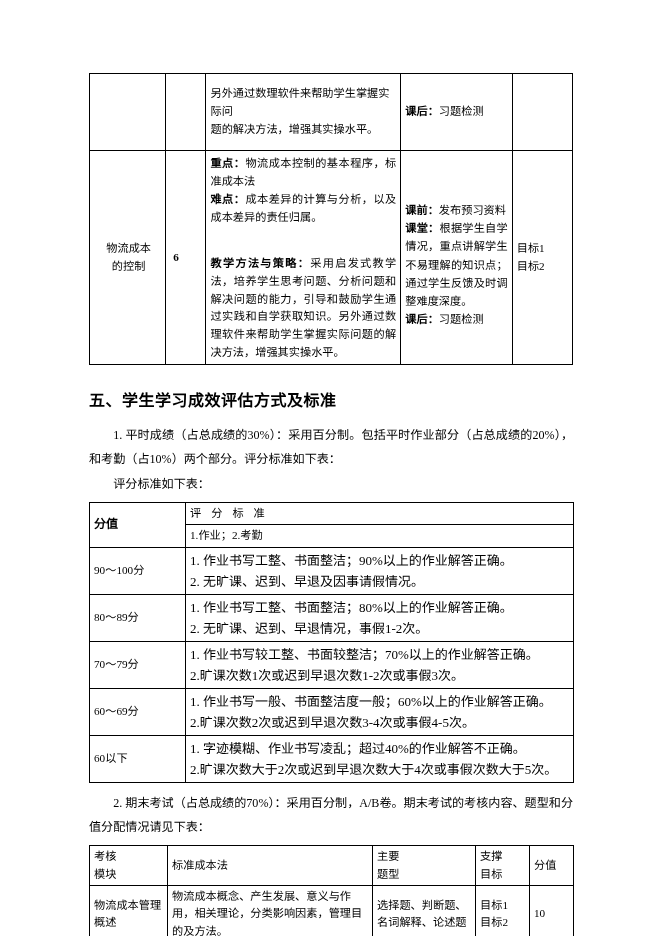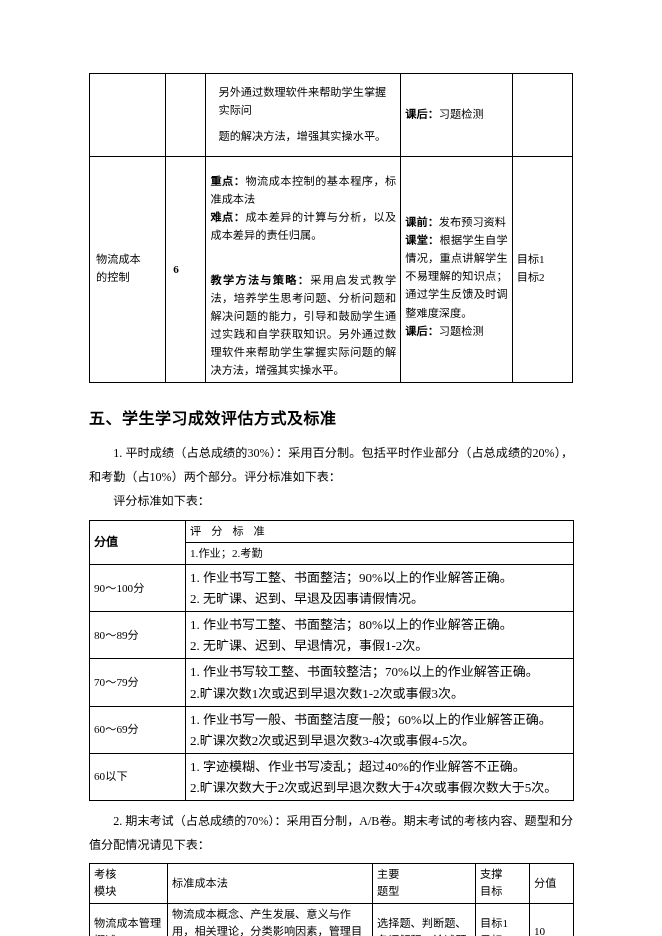--- a/index.html
+++ b/index.html
@@ -54,21 +54,21 @@
   .b { font-weight: bold; }
 
   
   .plan-c1 { width: 76px; }
   .plan-c2 { width: 40px; }
   .plan-c3 { width: 194px; }
   .plan-c4 { width: 111px; }
   .plan-c5 { width: 60px; }
 
   .plan-body p {
-    margin: 8px;
+    margin: 0;
     text-indent: 0;
     font-size: 11.2px;
     line-height: 1.6;
   }
   .plan-meth p {
     margin: 0;
     font-size: 11.2px;
     line-height: 1.6;
   }
 
@@ -168,24 +168,24 @@
         </td>
         <td class="cell-top">
           <p style="margin:0;line-height:1.6;">
             <span class="b">课后：</span><span>习题检测</span>
           </p>
         </td>
         <td class="cell-center cell-mid"></td>
       </tr>
 
       <tr>
-        <td class="cell-mid" style="text-align:left;padding-left:6px;white-space:pre-line;line-height:1.6;">物流成本
+        <td class="cell-mid" style="text-align:center;padding-left:6px;white-space:pre-line;line-height:1.6;">物流成本
 的控制</td>
         <td class="cell-mid" style="text-align:left;padding-left:7px;font-weight:bold;">6</td>
-        <td class="cell-top plan-meth" style="padding-top:16px;">
+        <td class="cell-top plan-meth" style="padding-top:4px;">
           <p style="text-align:justify;text-justify:inter-ideograph;"><span class="b">重点：</span><span>物流成本控制的基本程序，标准成本法</span></p>
           <p style="text-align:justify;text-justify:inter-ideograph;"><span class="b">难点：</span><span>成本差异的计算与分析，以及成本差异的责任归属。</span></p>
           <p style="text-align:justify;text-justify:inter-ideograph;margin-top:28px;"><span class="b">教学方法与策略：</span><span>采用启发式教学法，培养学生思考问题、分析问题和解决问题的能力，引导和鼓励学生通过实践和自学获取知识。另外通过数理软件来帮助学生掌握实际问题的解决方法，增强其实操水平。</span></p>
         </td>
         <td class="cell-mid" style="padding-top:16px;">
           <p style="margin:0;line-height:1.62;text-align:justify;text-justify:inter-ideograph;"><span class="b">课前：</span><span>发布预习资料</span></p>
           <p style="margin:0;line-height:1.62;text-align:justify;text-justify:inter-ideograph;"><span class="b">课堂：</span><span>根据学生自学情况，重点讲解学生不易理解的知识点；通过学生反馈及时调整难度深度。</span></p>
           <p style="margin:0;line-height:1.62;"><span class="b">课后：</span><span>习题检测</span></p>
         </td>
         <td class="cell-center cell-mid" style="white-space:pre-line;line-height:1.6;">目标1

